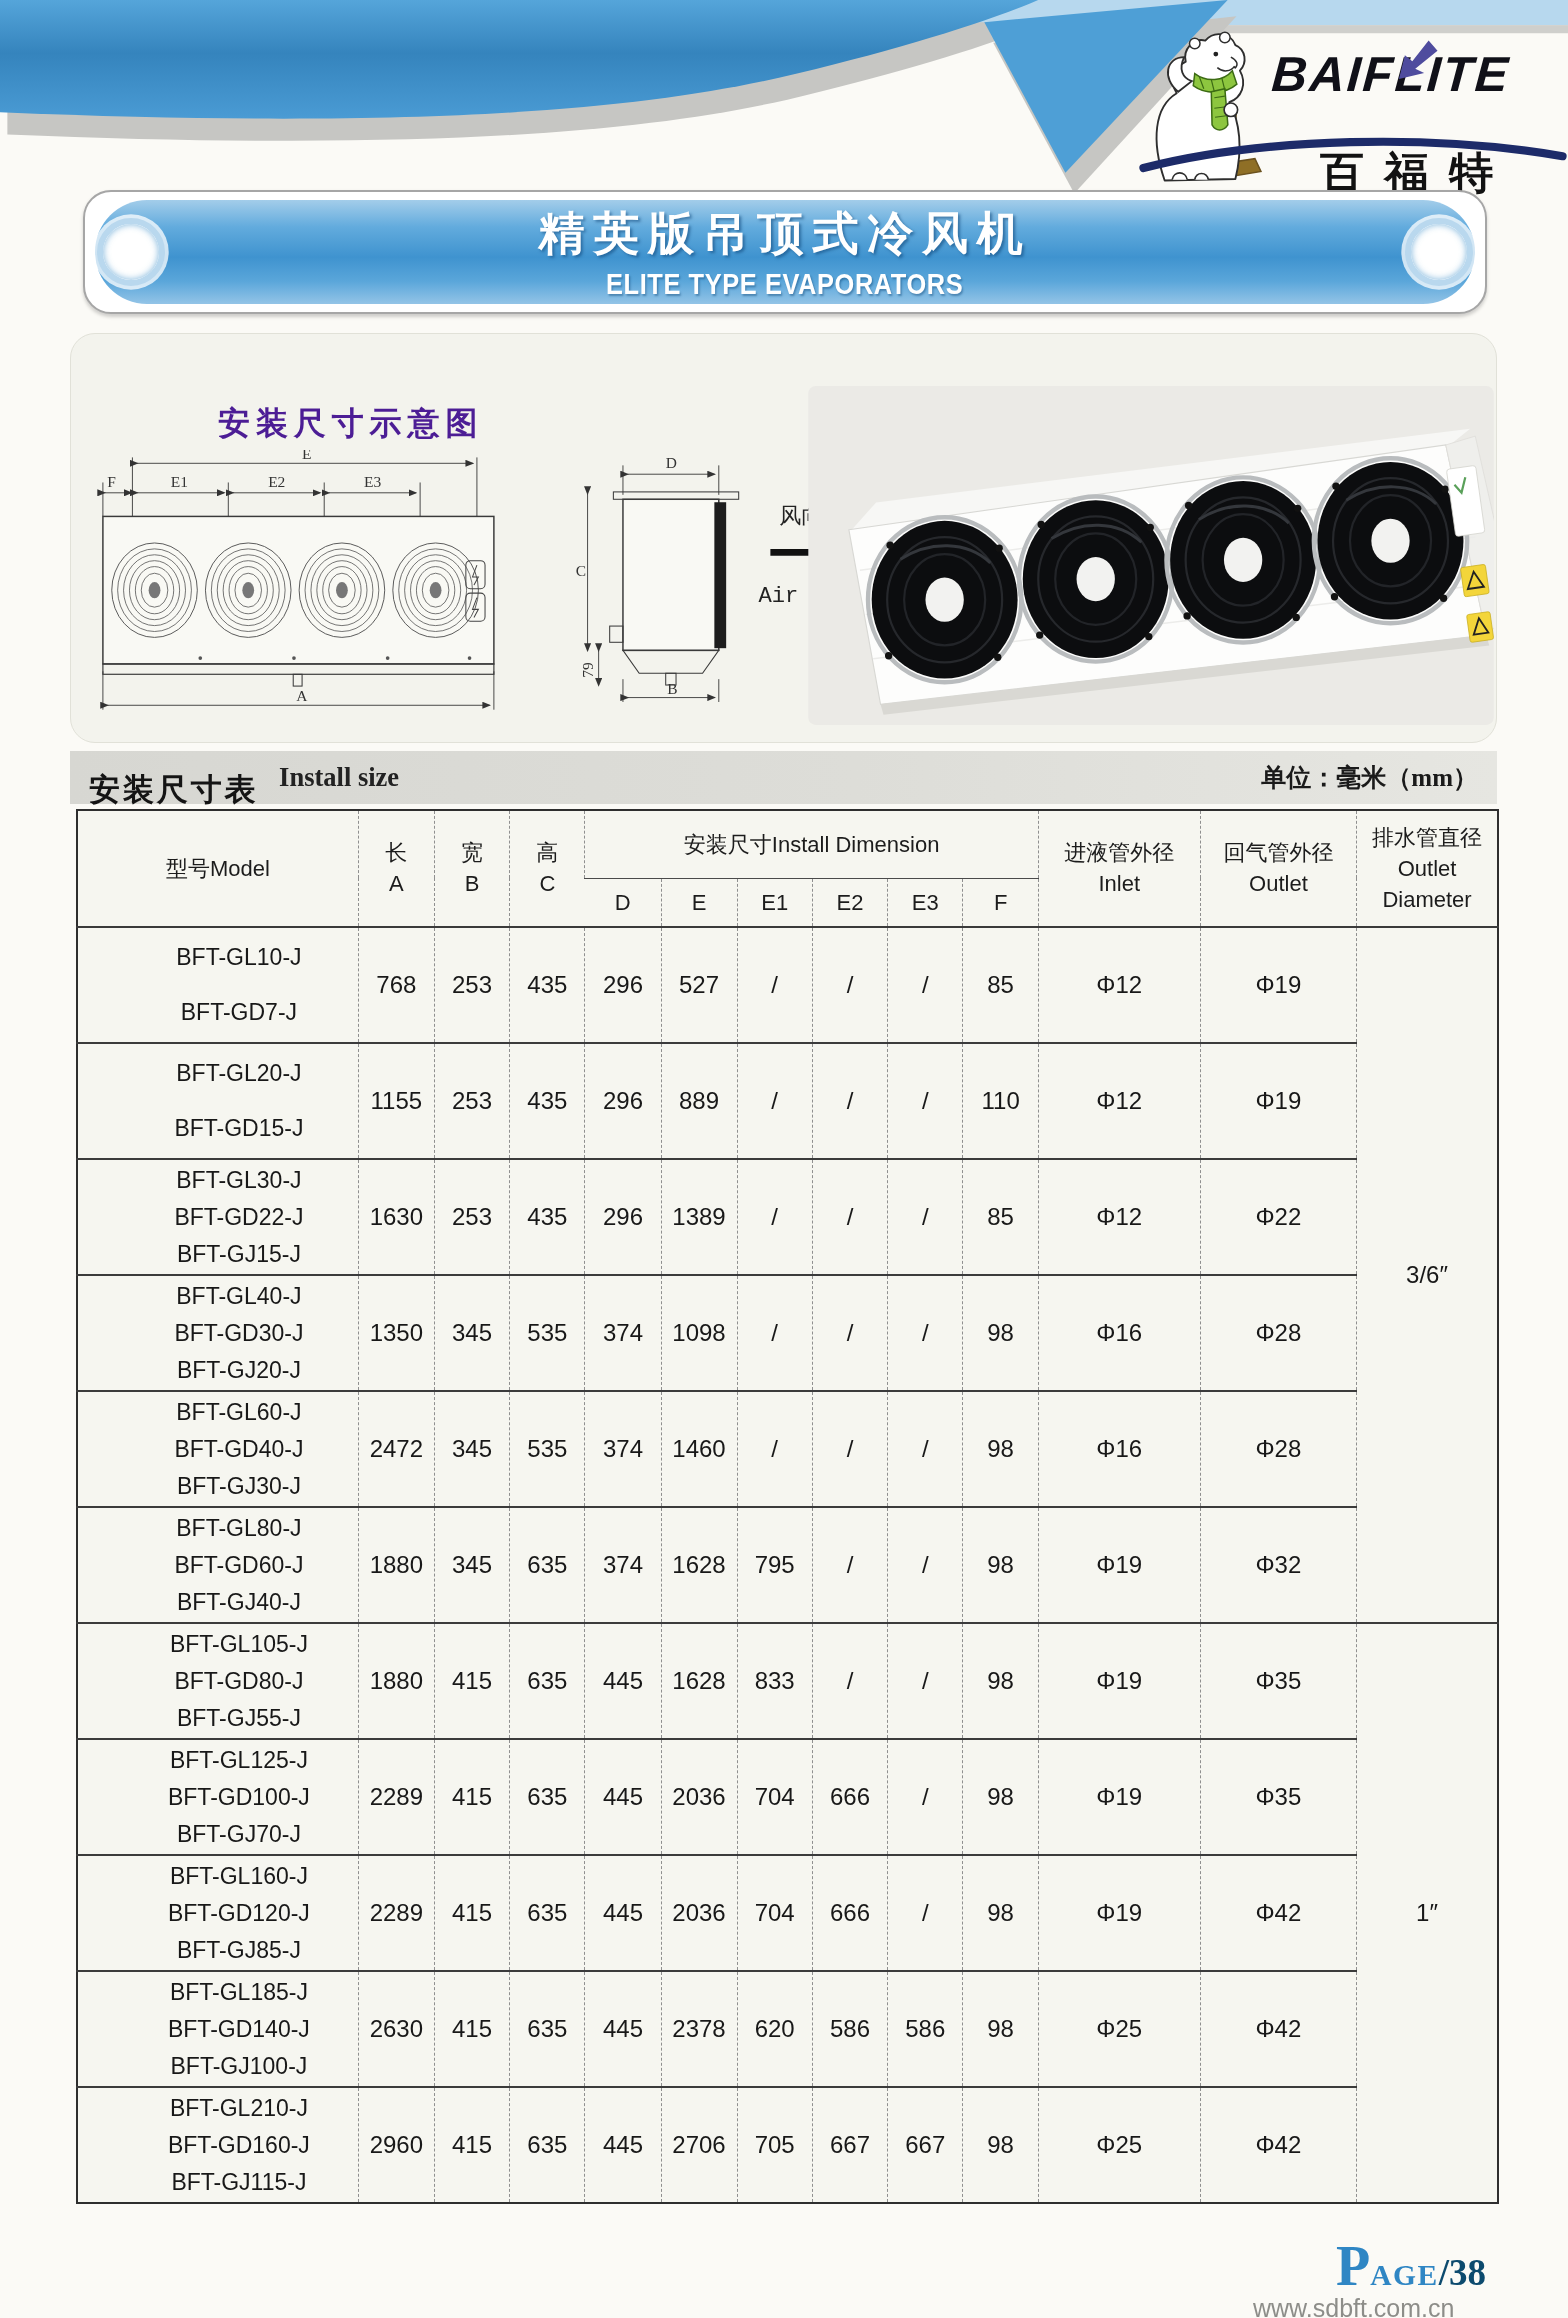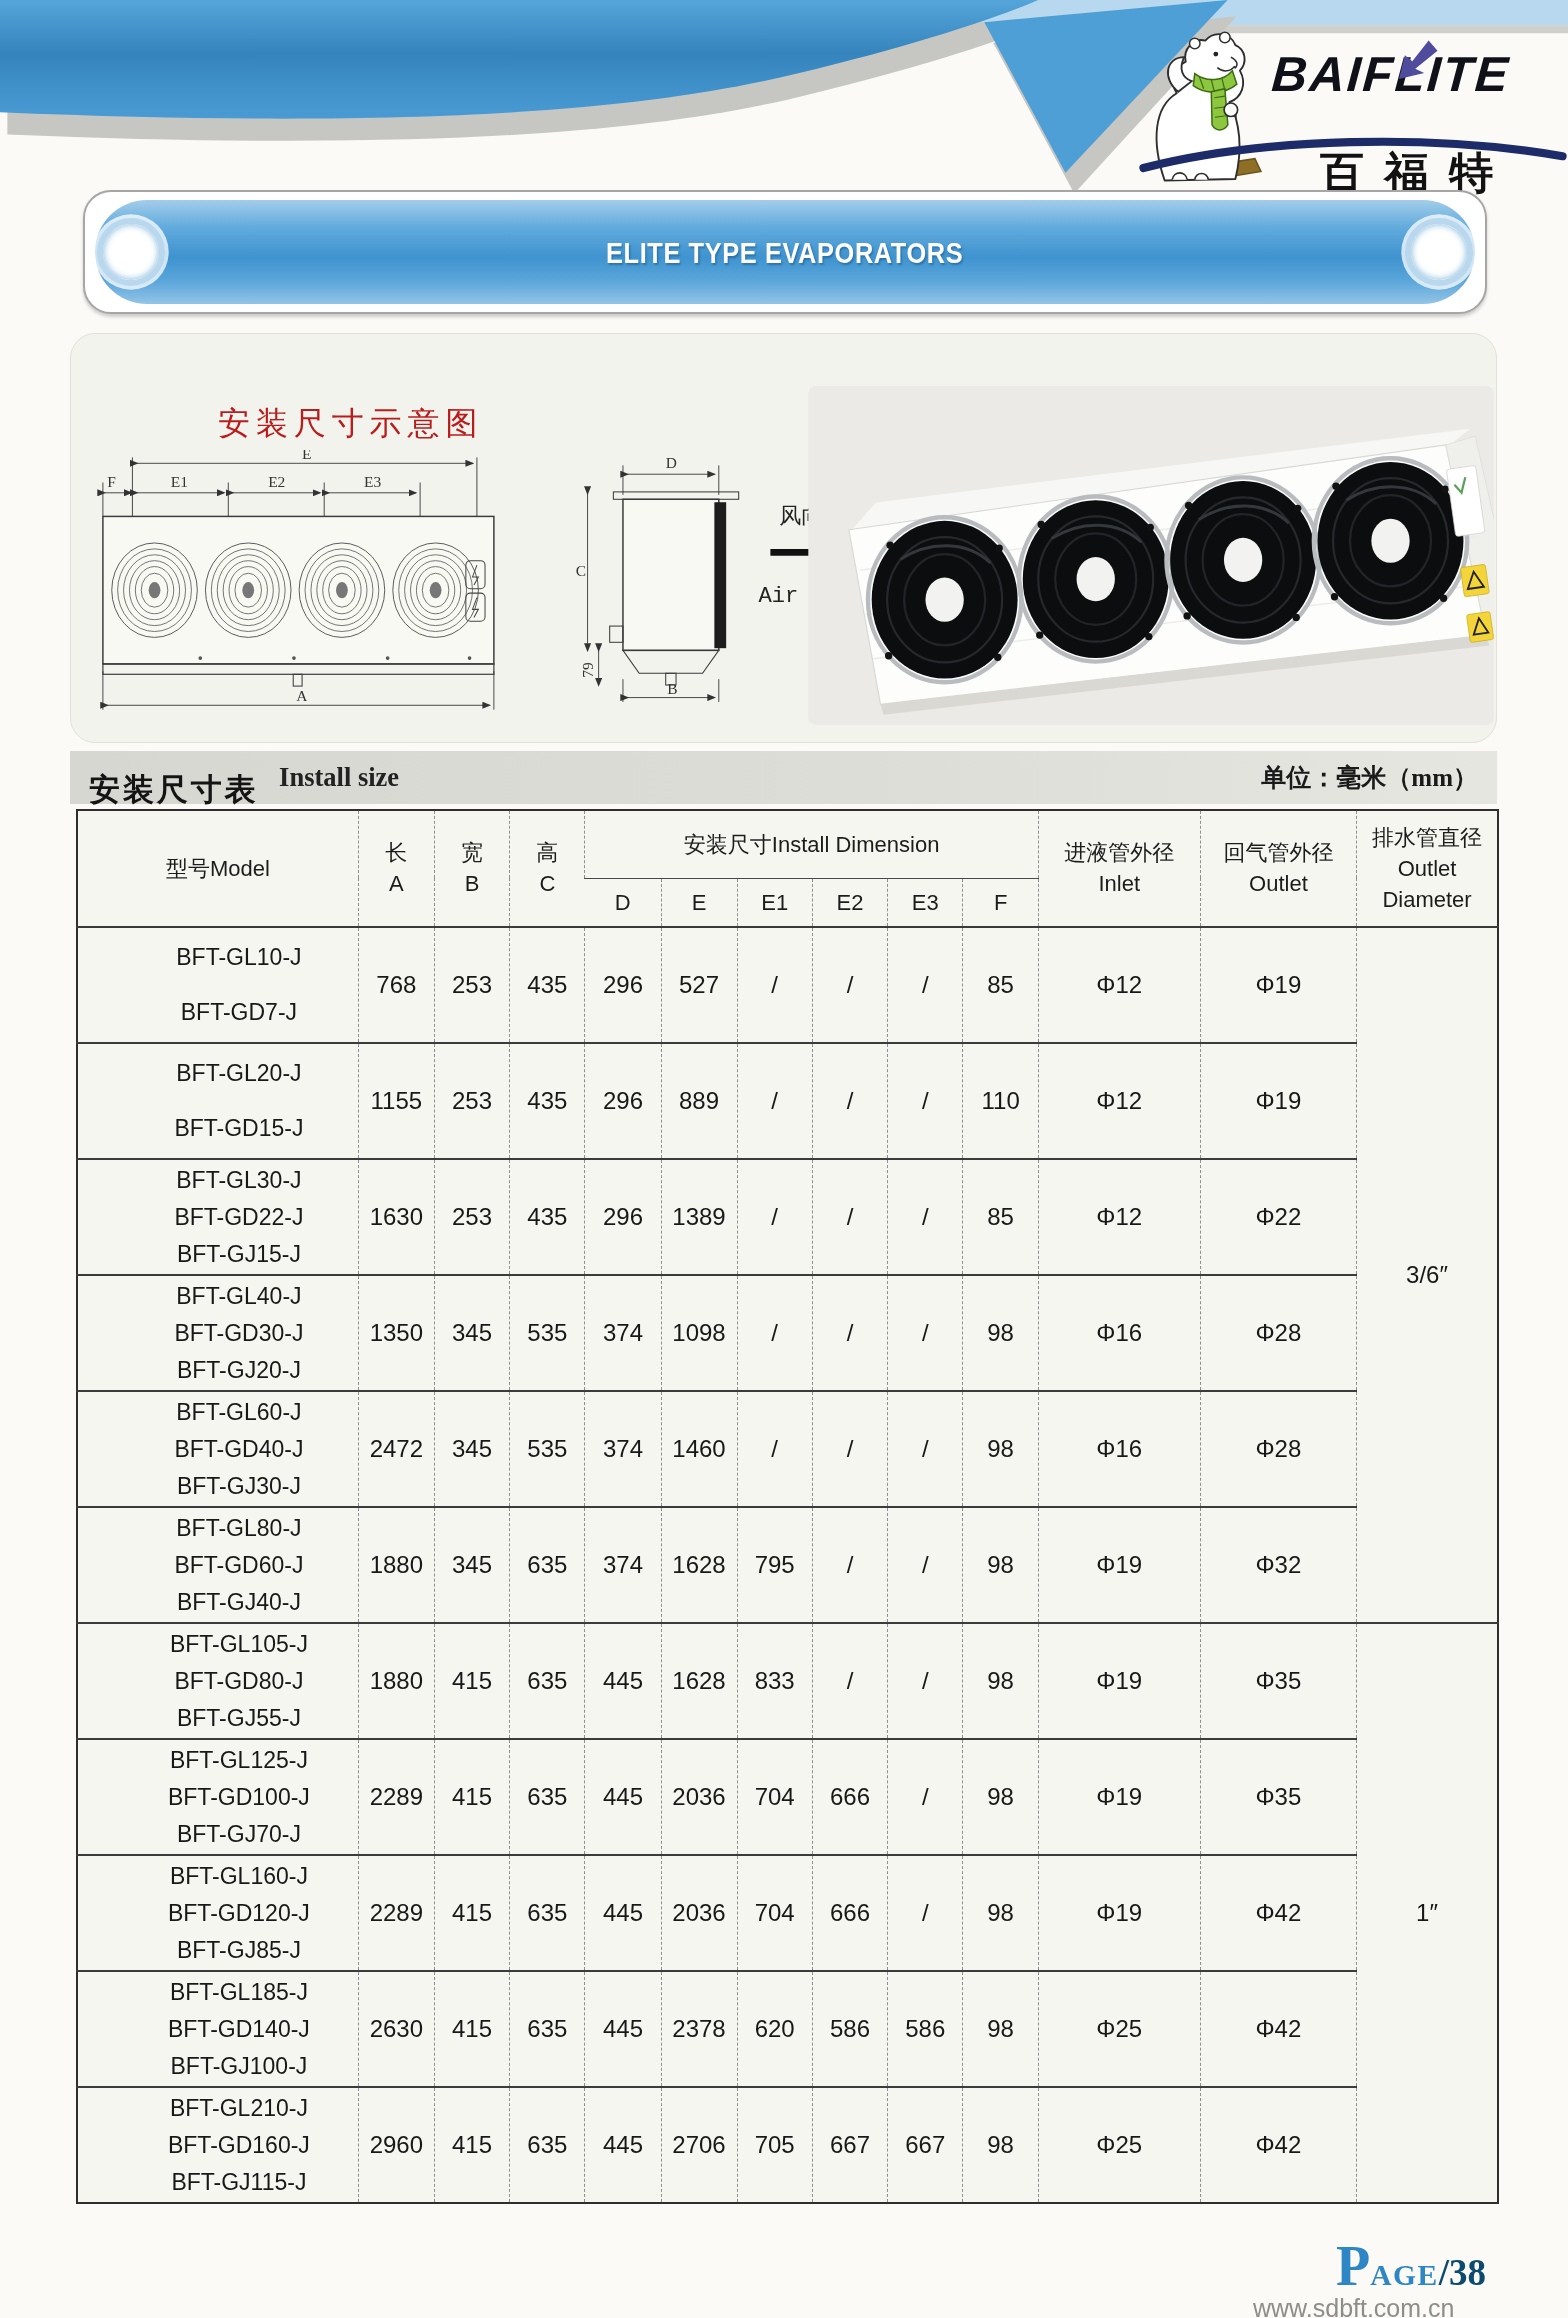--- a/index.html
+++ b/index.html
@@ -32,22 +32,22 @@
   .ring.right { right:11.8px; }
   .banner-zh { font-size:46px; font-weight:700; letter-spacing:8.8px; color:#ffffff;
                text-shadow:2.2px 2.2px 2.9px rgba(15,70,120,.55); }
   .banner-en { font-size:29.5px; font-weight:700; color:#ffffff; letter-spacing:0.7px;
                display:inline-block; transform:scaleX(.86); margin-top:1.5px;
                text-shadow:1.5px 1.5px 2.2px rgba(15,70,120,.45); }
 
   
   .panel { position:absolute; left:70px; top:333px; width:1427px; height:410px;
            background:#f3f3ed; border:1.5px solid #e1e1d8; border-radius:25px; }
-  .diagram-title { position:absolute; left:147px; top:68px; font-size:32px; font-weight:400;
-                   letter-spacing:5.9px; color:#b91c1c; }
+  .diagram-title { position:absolute; left:147px; top:68px; font-size:32px; font-weight:700;
+                   letter-spacing:5.9px; color:#4c1d95; }
   .front-svg { position:absolute; left:26px;  top:116px; width:450px; height:273px; }
   .side-svg  { position:absolute; left:487px; top:124px; width:354px; height:258px; }
   .photo-svg { position:absolute; left:737px; top:52px; width:686px; height:339px; }
   .dimtxt { font-family:"Liberation Serif", serif; font-size:21px; fill:#333; }
   .flowtxt { font-family:"Liberation Mono", monospace; font-size:30px; fill:#222; }
 
   
   .section-bar { position:absolute; left:70px; top:751px; width:1427px; height:53px;
                  background:linear-gradient(90deg,#d7d7d2 0%,#dddDD8 55%,#e6e6e1 100%);
                  display:flex; align-items:center; padding:0 19px; }
@@ -131,20 +131,21 @@
       <path d="M44,2 L56,16 L26,40 L38,46 L4,54 L12,22 L22,30 Z" fill="#4f4c9e"></path>
     </svg>
   </div>
   <svg class="logo-arc" viewBox="0 0 580 58">
     <path d="M6,50 C170,8 400,4 574,34" fill="none" stroke="#1d2b69" stroke-width="11" stroke-linecap="round"></path>
   </svg>
   <div class="logo-cn">百福特</div>
 
   <div class="banner">
     <div class="capsule">
+      <div class="banner-zh">精英版吊顶式冷风机</div>
       <div class="banner-en">ELITE TYPE EVAPORATORS</div>
     </div>
     <div class="ring left"></div>
     <div class="ring right"></div>
   </div>
 
   <div class="panel">
     <div class="diagram-title">安装尺寸示意图</div>
 
     <svg class="front-svg" viewBox="0 0 610 370">

